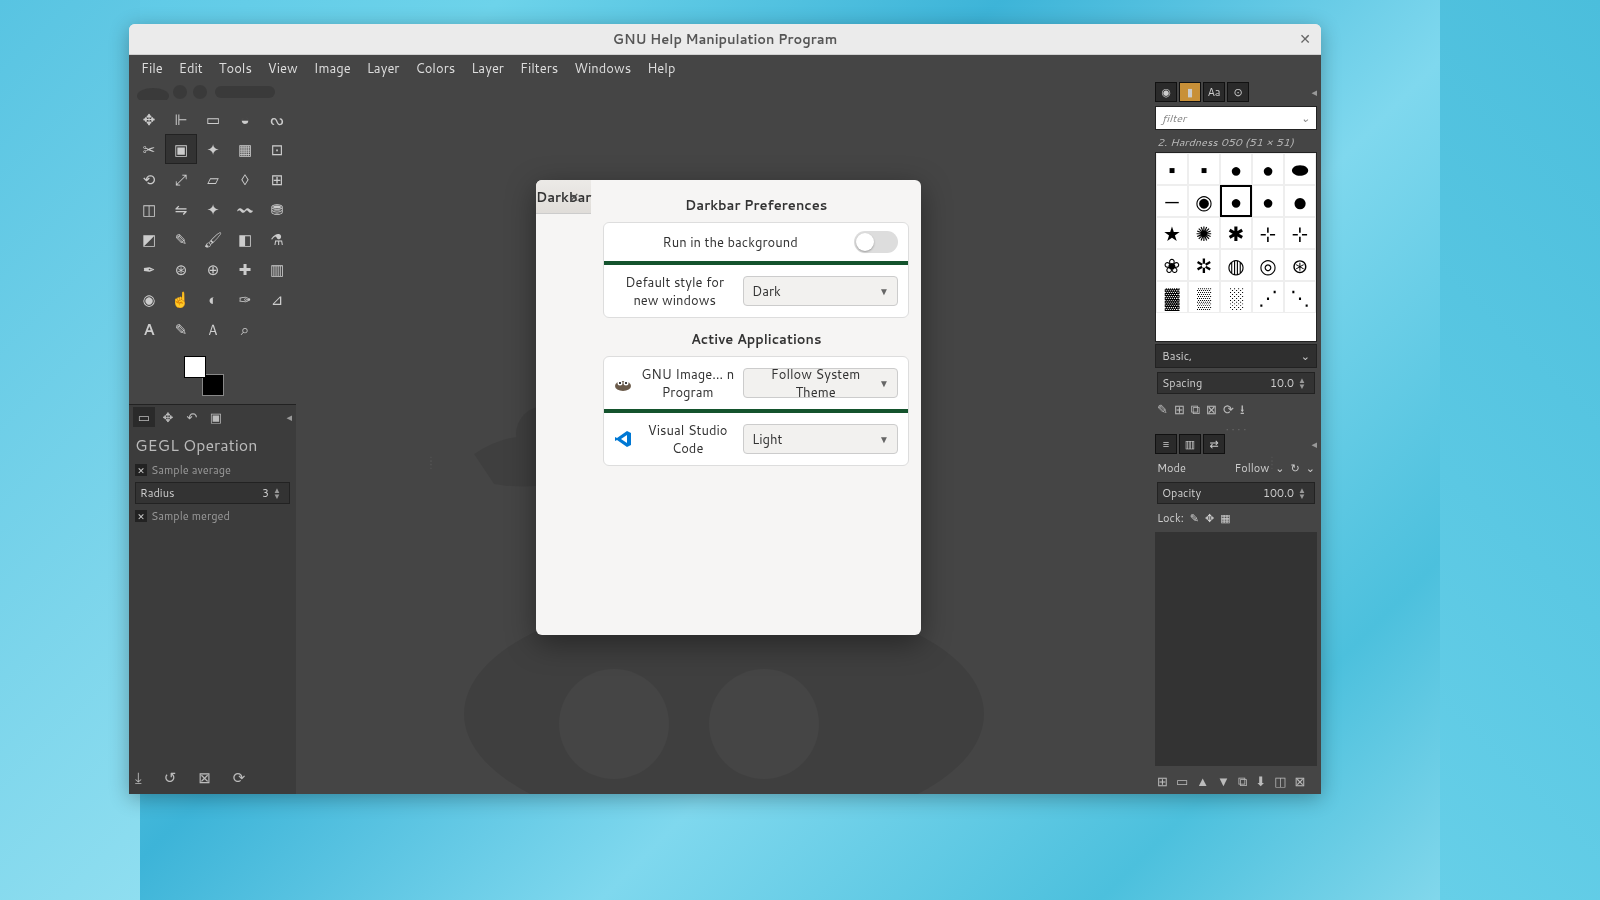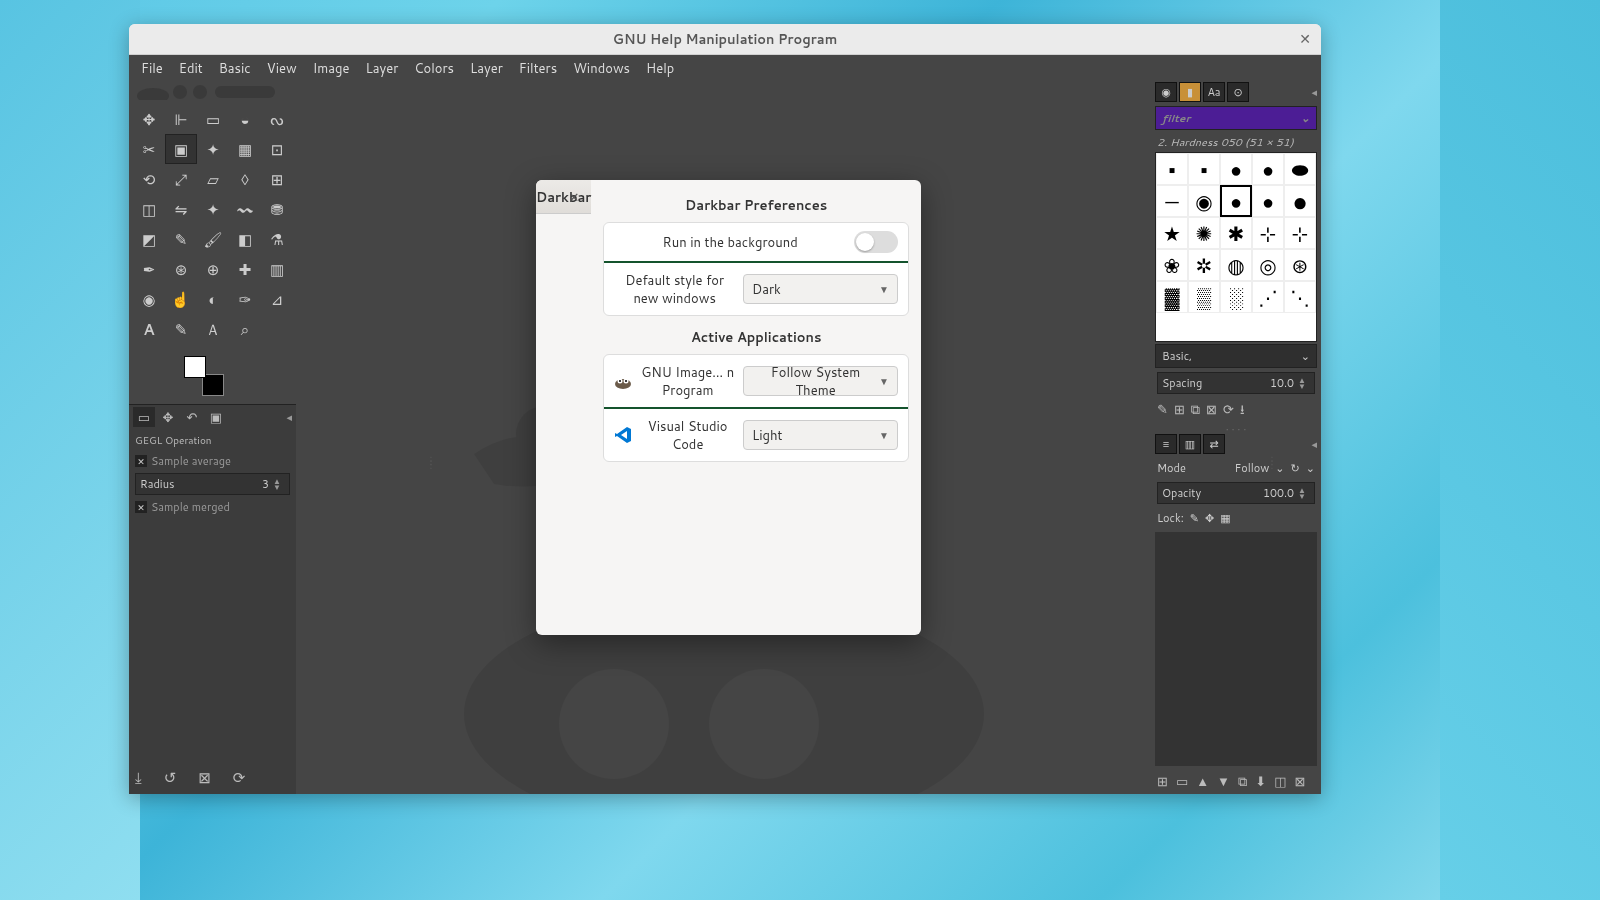--- a/index.html
+++ b/index.html
@@ -26,34 +26,34 @@
   .tool-btn { width:32px; height:30px; display:flex; align-items:center; justify-content:center; color:#ccc; font-size:15px; cursor:pointer; border:1px solid transparent;}
   .tool-btn.active { background:#333; border:1px solid #222;}
   .color-swatch { width:40px; height:40px; margin:4px auto 8px 55px; position:relative;}
   .cs-fg { position:absolute; width:22px; height:22px; background:#fff; border:1px solid #000; left:0; top:0;}
   .cs-bg { position:absolute; width:22px; height:22px; background:#000; border:1px solid #888; right:0; bottom:0;}
   .below-tools { background:#3c3c3c; border-top:1px solid #222;}
   .tab-row { height:24px; display:flex; align-items:center; padding:0 4px; gap:2px; position:relative;}
   .tab-ic { width:22px; height:20px; color:#bbb; font-size:13px; display:flex; align-items:center; justify-content:center; cursor:pointer;}
   .tab-ic.active { background:#2a2a2a;}
   .tab-arrow { position:absolute; right:4px; color:#999; font-size:11px;}
-  .opts-title { font-size:10px; color:#bbb; padding:4px 6px; background:#3c3c3c;}
+  .opts-title { font-size:16px; color:#bbb; padding:4px 6px; background:#3c3c3c;}
   .opt-row { display:flex; align-items:center; padding:2px 6px; font-size:11px; color:#999; gap:4px;}
   .opt-row .xcb { width:12px; height:12px; background:#222; color:#ccc; font-size:9px; display:flex; align-items:center; justify-content:center;}
   .opt-spin { flex:1; display:flex; align-items:center; background:#333; border:1px solid #222; padding:2px 4px; font-size:11px; color:#ccc;}
   .opt-spin .lab { flex:1;}
   .opt-spin .val { margin-right:4px;}
   .opt-spin .ar { width:12px; font-size:8px; color:#999; line-height:6px;}
   .bottom-icons { position:absolute; bottom:6px; left:6px; display:flex; gap:22px; color:#bbb; font-size:15px;}
   .canvas { flex:1; background:#454545; position:relative; overflow:hidden;}
   .wilber { position:absolute; bottom:0; left:50%; transform:translateX(-50%); width:620px; height:420px; opacity:0.08;}
   .right-dock { width:170px; background:#454545; display:flex; flex-direction:column; font-size:11px; color:#ccc;}
   .rd-tabs { height:24px; display:flex; align-items:center; padding:0 4px; gap:2px; position:relative;}
   .rd-tab { width:22px; height:20px; background:#2a2a2a; border:1px solid #111; display:flex; align-items:center; justify-content:center; color:#ccc; font-size:11px;}
-  .filter-row { margin:2px 4px; background:#4c1d95; border:1px solid #222; padding:3px 6px; display:flex; justify-content:space-between; color:#888; font-style:italic;font-weight:bold;}
+  .filter-row { margin:2px 4px; background:#ffffff; border:1px solid #222; padding:3px 6px; display:flex; justify-content:space-between; color:#888; font-style:italic;}
   .brush-label { padding:2px 6px; font-style:italic; color:#bbb;}
   .brush-grid { margin:0 4px; height:190px; background:#fff; display:grid; grid-template-columns:repeat(5,1fr); grid-auto-rows:32px; gap:0; border:1px solid #222; overflow:hidden;}
   .brush-cell { border:1px solid #eee; display:flex; align-items:center; justify-content:center; font-size:20px; color:#000;}
   .brush-cell.sel { outline:2px solid #000; outline-offset:-2px;}
   .dd-row { margin:2px 4px; background:#2f2f2f; border:1px solid #222; padding:3px 6px; display:flex; justify-content:space-between;}
   .icon-row { display:flex; gap:6px; padding:4px 6px; color:#bbb; font-size:13px;}
   .icon-row .ic { cursor:pointer;}
   .hsep { height:6px; display:flex; align-items:center; justify-content:center; color:#666; font-size:10px;}
   .lay-row { padding:4px 6px; display:flex; align-items:center; gap:6px;}
   .lay-row .lab { flex:1;}
@@ -64,21 +64,21 @@
     position:absolute; left:536px; top:180px; width:385px; height:455px;
     background:#f6f5f4; border-radius:6px; box-shadow:0 8px 30px rgba(0,0,0,0.4);
     display:flex; flex-direction:row; overflow:hidden;text-align:center;
   }
   .dlg-title { height:34px; background:linear-gradient(#eceae7,#e0ddd9); display:flex; align-items:center; justify-content:center; position:relative; border-bottom:1px solid #ccc;}
   .dlg-title .t { font-size:13px; font-weight:700; color:#333;}
   .dlg-title .x { position:absolute; right:12px; color:#555; font-size:13px; cursor:pointer;}
   .dlg-body { padding:10px 12px; font-size:13px; color:#333;}
   .sec-h { font-weight:700; margin:6px 0 8px 0; font-size:13px;}
   .card { background:#fff; border:1px solid #ddd; border-radius:6px; margin-bottom:12px;}
-  .card-row { display:flex; align-items:center; padding:8px 10px; border-bottom:2px solid #14532d; gap:8px;}
+  .card-row { display:flex; align-items:center; padding:8px 10px; border-bottom:4px solid #14532d; gap:8px;}
   .card-row:last-child { border-bottom:none;}
   .card-row .lab { flex:1;}
   .toggle { width:44px; height:22px; background:#ddd; border-radius:11px; position:relative; cursor:pointer;}
   .toggle .knob { position:absolute; width:18px; height:18px; background:#fff; border-radius:50%; top:2px; left:2px; box-shadow:0 1px 2px rgba(0,0,0,0.3);}
   .dd { width:155px; height:30px; background:#f2f1ef; border:1px solid #ccc; border-radius:4px; display:flex; align-items:center; padding:12px 8px; font-size:13px; color:#333; cursor:pointer; justify-content:space-between;}
   .dd .car { color:#666; font-size:10px;}
   .app-ic { width:18px; height:18px; display:inline-flex; align-items:center; justify-content:center;}
   .vscode-ic { color:#0078d4; font-weight:bold;}
   .grip { position:absolute; width:5px; color:#666; font-size:10px; line-height:4px;}
 </style>
@@ -89,21 +89,21 @@
 <div class="bg-shape" style="right:0;top:0;width:160px;height:900px;background:linear-gradient(45deg,#66cfe8,#4bbedc);"></div>
 
 <div class="app-window">
   <div class="titlebar">
     <span class="title">GNU Help Manipulation Program</span>
     <span class="close">✕</span>
   </div>
   <div class="menubar">
     <span class="mi">File</span>
     <span class="mi">Edit</span>
-    <span class="mi">Basic</span>
+    <span class="mi">Tools</span>
     <span class="mi">View</span>
     <span class="mi">Image</span>
     <span class="mi">Layer</span>
     <span class="mi">Colors</span>
     <span class="mi">Layer</span>
     <span class="mi">Filters</span>
     <span class="mi">Windows</span>
     <span class="mi">Help</span>
   </div>
   <div class="workspace">

